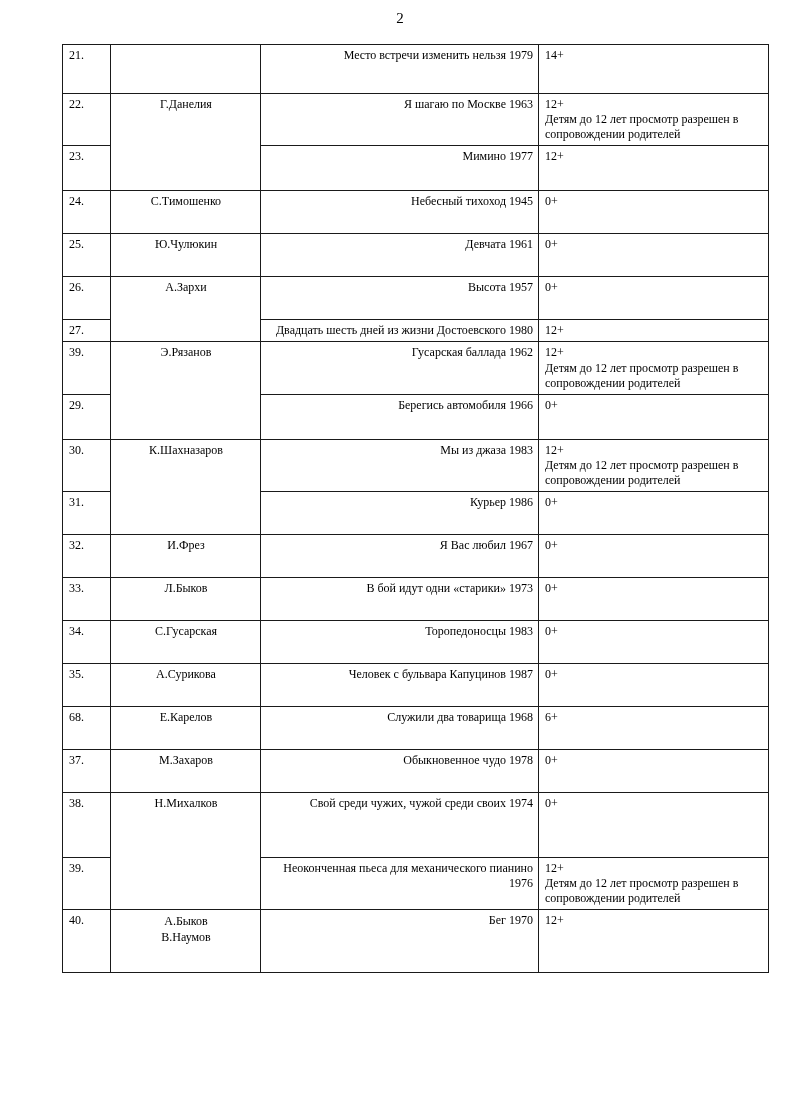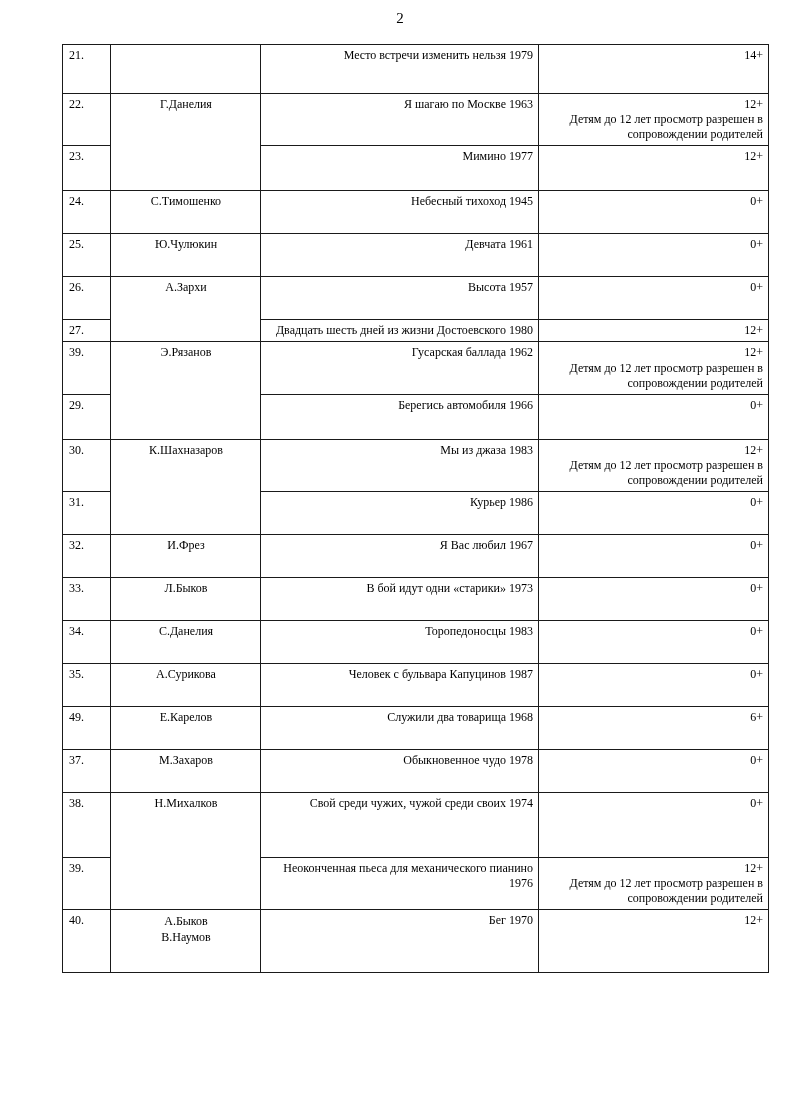--- a/index.html
+++ b/index.html
@@ -65,21 +65,21 @@
     padding-right: 4px;
   }
   td.dir.toprow {
     vertical-align: top;
     padding-top: 4px;
   }
   td.title {
     text-align: right;
   }
   td.rating {
-    text-align: right;
+    text-align: left;
   }
   .rating-age {
     display: block;
   }
   .rating-note {
     display: block;
   }
   .dir-line {
     display: block;
   }
@@ -212,38 +212,38 @@
           <td class="num">33.</td>
           <td class="dir">Л.Быков</td>
           <td class="title" style="height:36px;">В бой идут одни «старики» 1973</td>
           <td class="rating">
             <span class="rating-age">0+</span>
           </td>
         </tr>
 
         <tr>
           <td class="num">34.</td>
-          <td class="dir">С.Данелия</td>
+          <td class="dir">С.Гусарская</td>
           <td class="title" style="height:36px;">Торопедоносцы 1983</td>
           <td class="rating">
             <span class="rating-age">0+</span>
           </td>
         </tr>
 
         <tr>
           <td class="num">35.</td>
           <td class="dir">А.Сурикова</td>
           <td class="title" style="height:36px;">Человек с бульвара Капуцинов 1987</td>
           <td class="rating">
             <span class="rating-age">0+</span>
           </td>
         </tr>
 
         <tr>
-          <td class="num">49.</td>
+          <td class="num">68.</td>
           <td class="dir">Е.Карелов</td>
           <td class="title" style="height:36px;padding-left:24px;">Служили два товарища 1968</td>
           <td class="rating">
             <span class="rating-age">6+</span>
           </td>
         </tr>
 
         <tr>
           <td class="num">37.</td>
           <td class="dir">М.Захаров</td>

